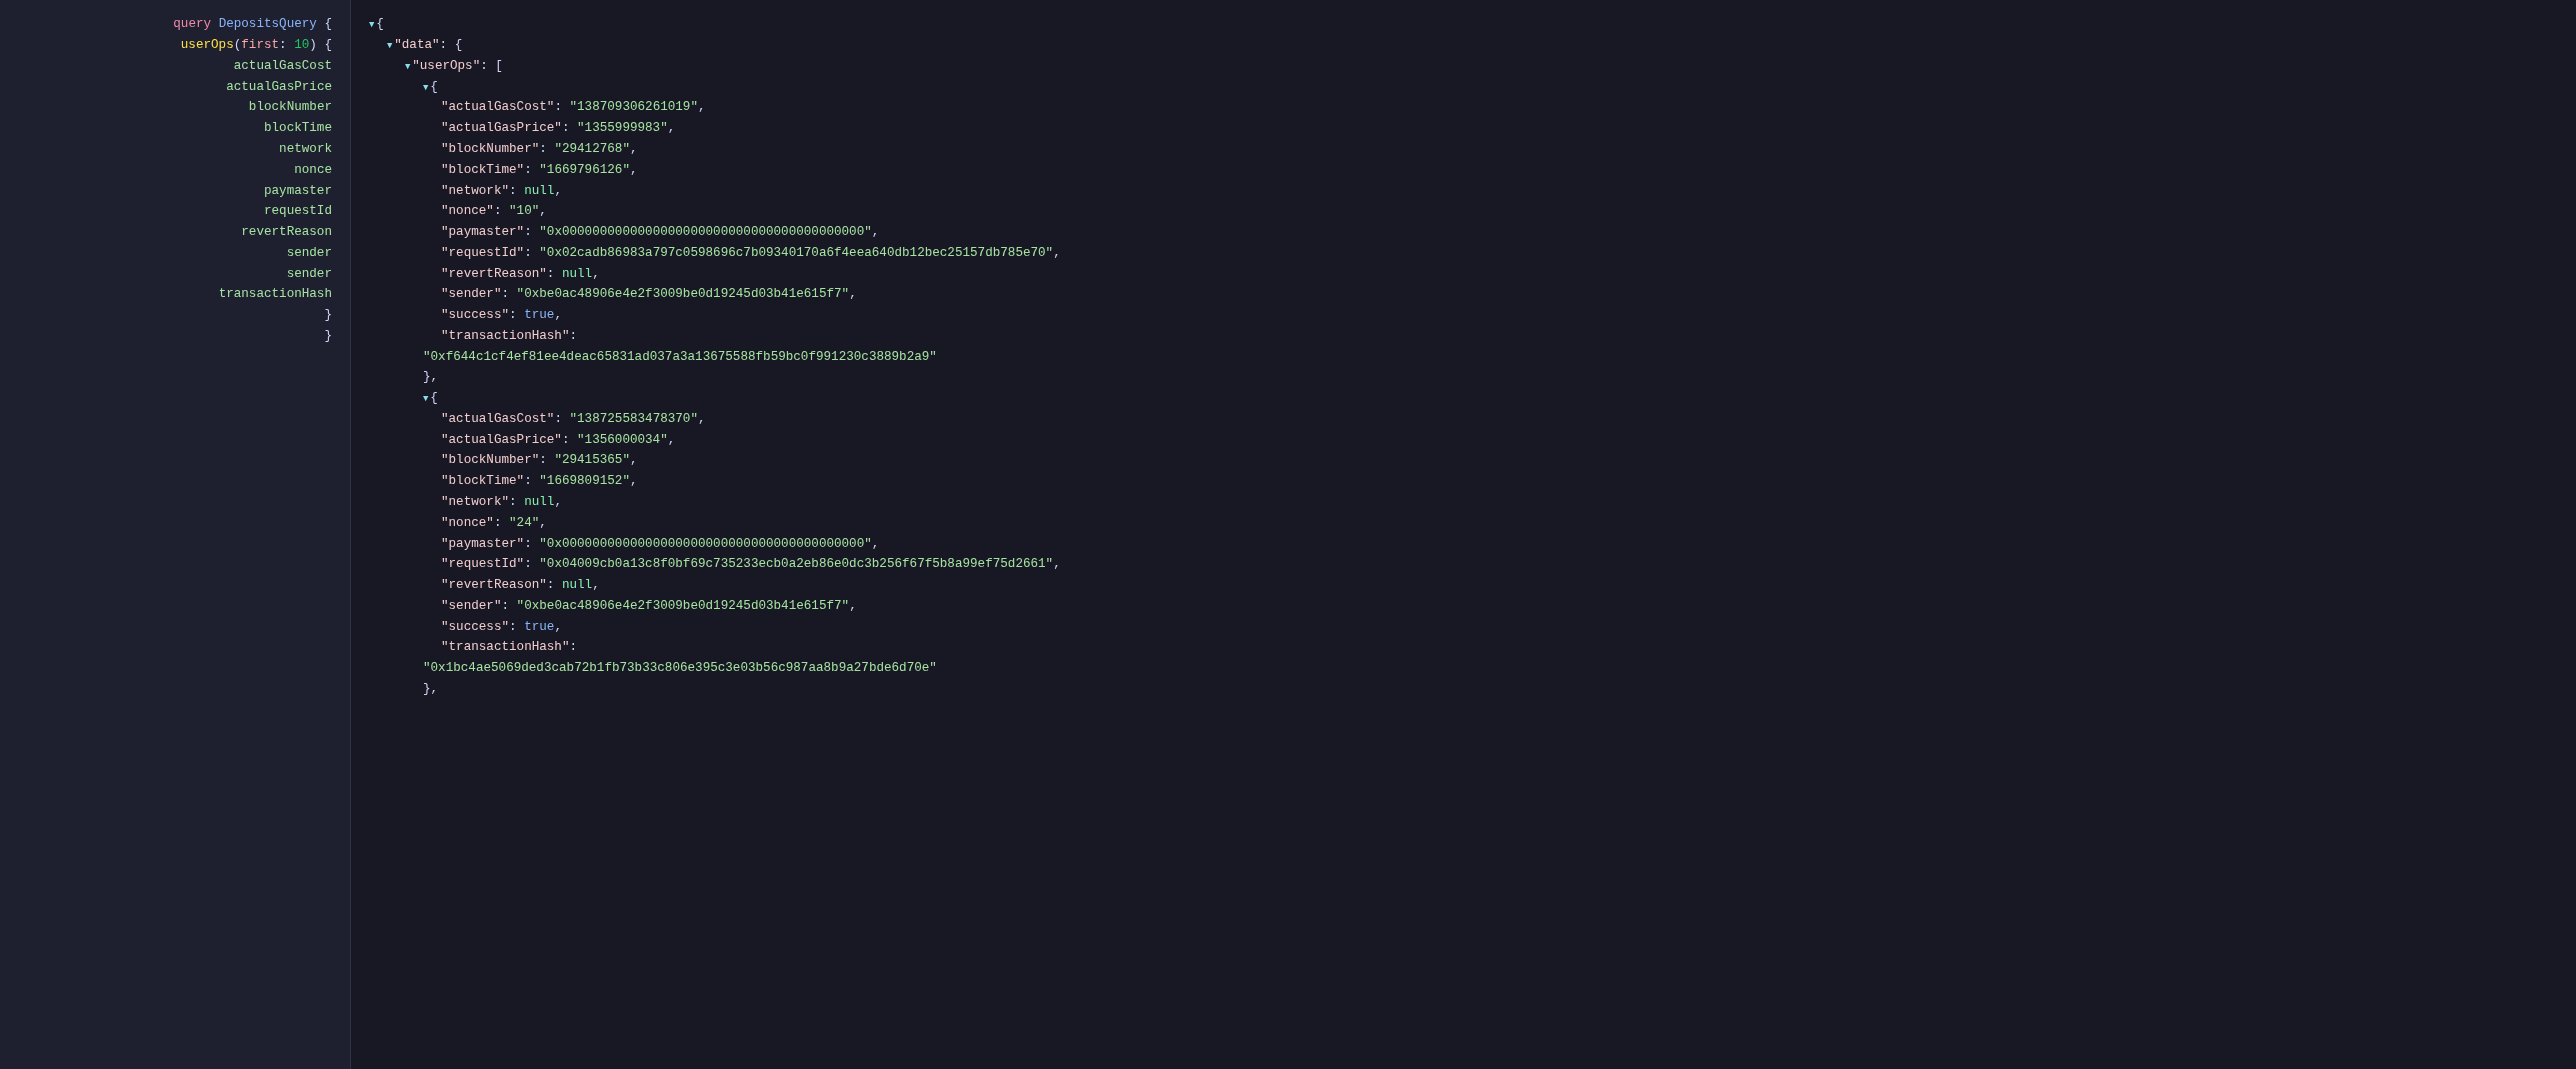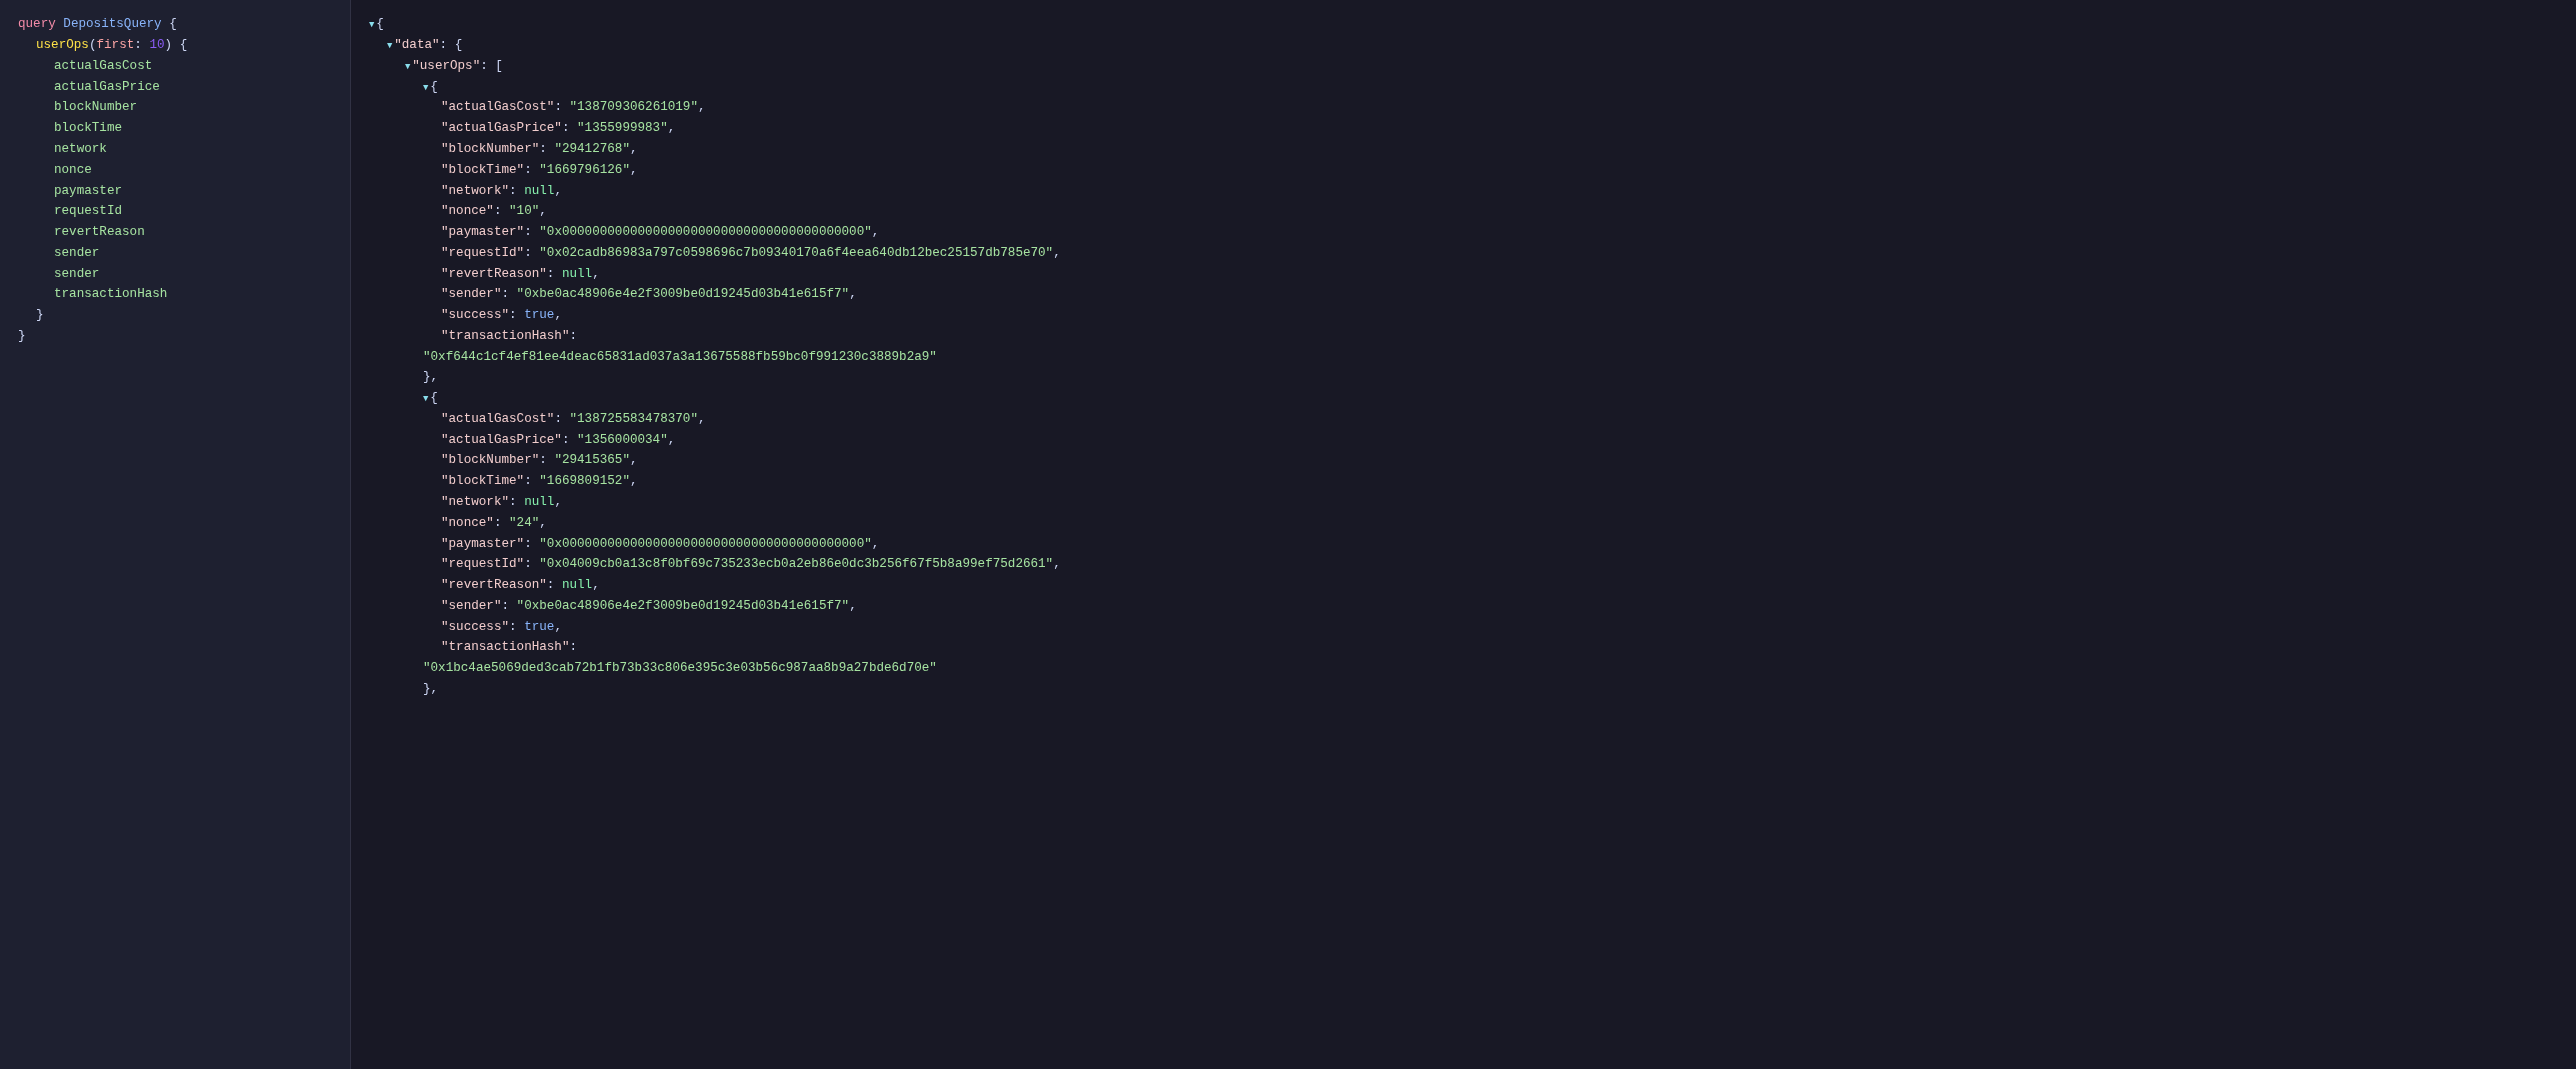--- a/index.html
+++ b/index.html
@@ -25,20 +25,21 @@
       background-color: #1e2030;
       display: flex;
       flex-direction: column;
       border-right: 0.9px solid #313244;
       overflow: hidden;
     }
     .left-panel-content {
       flex: 1;
       padding: 14.4px 18px;
       overflow-y: auto;
+      text-align: right;
     }
     .left-panel-bottom {
       border-top: 0.9px solid #313244;
       display: flex;
       flex-direction: row;
       align-items: center;
       padding: 14.4px 18px;
       gap: 21.6px;
       background-color: #1e2030;
     }
@@ -55,21 +56,21 @@
       flex: 1;
       background-color: #181825;
       overflow-y: auto;
       padding: 14.4px 18px;
     }
     
     .kw-query { color: #f38ba8; }         
     .kw-name { color: #89b4fa; }          
     .kw-func { color: #fde047; margin-top: 43px; }          
     .kw-param { color: #fca5a5; }         
-    .kw-number { color: #8b5cf6; }        
+    .kw-number { color: #22c55e; }        
     .kw-brace { color: #cdd6f4; }         
     .kw-field { color: #a6e3a1; }         
     .kw-paren { color: #cdd6f4; }
     .kw-colon { color: #cdd6f4; }
 
     
     .json-key { color: #f2cdcd; }
     .json-string { color: #a6e3a1; }
     .json-null { color: #86efac; }
     .json-bool-true { color: #89b4fa; }

